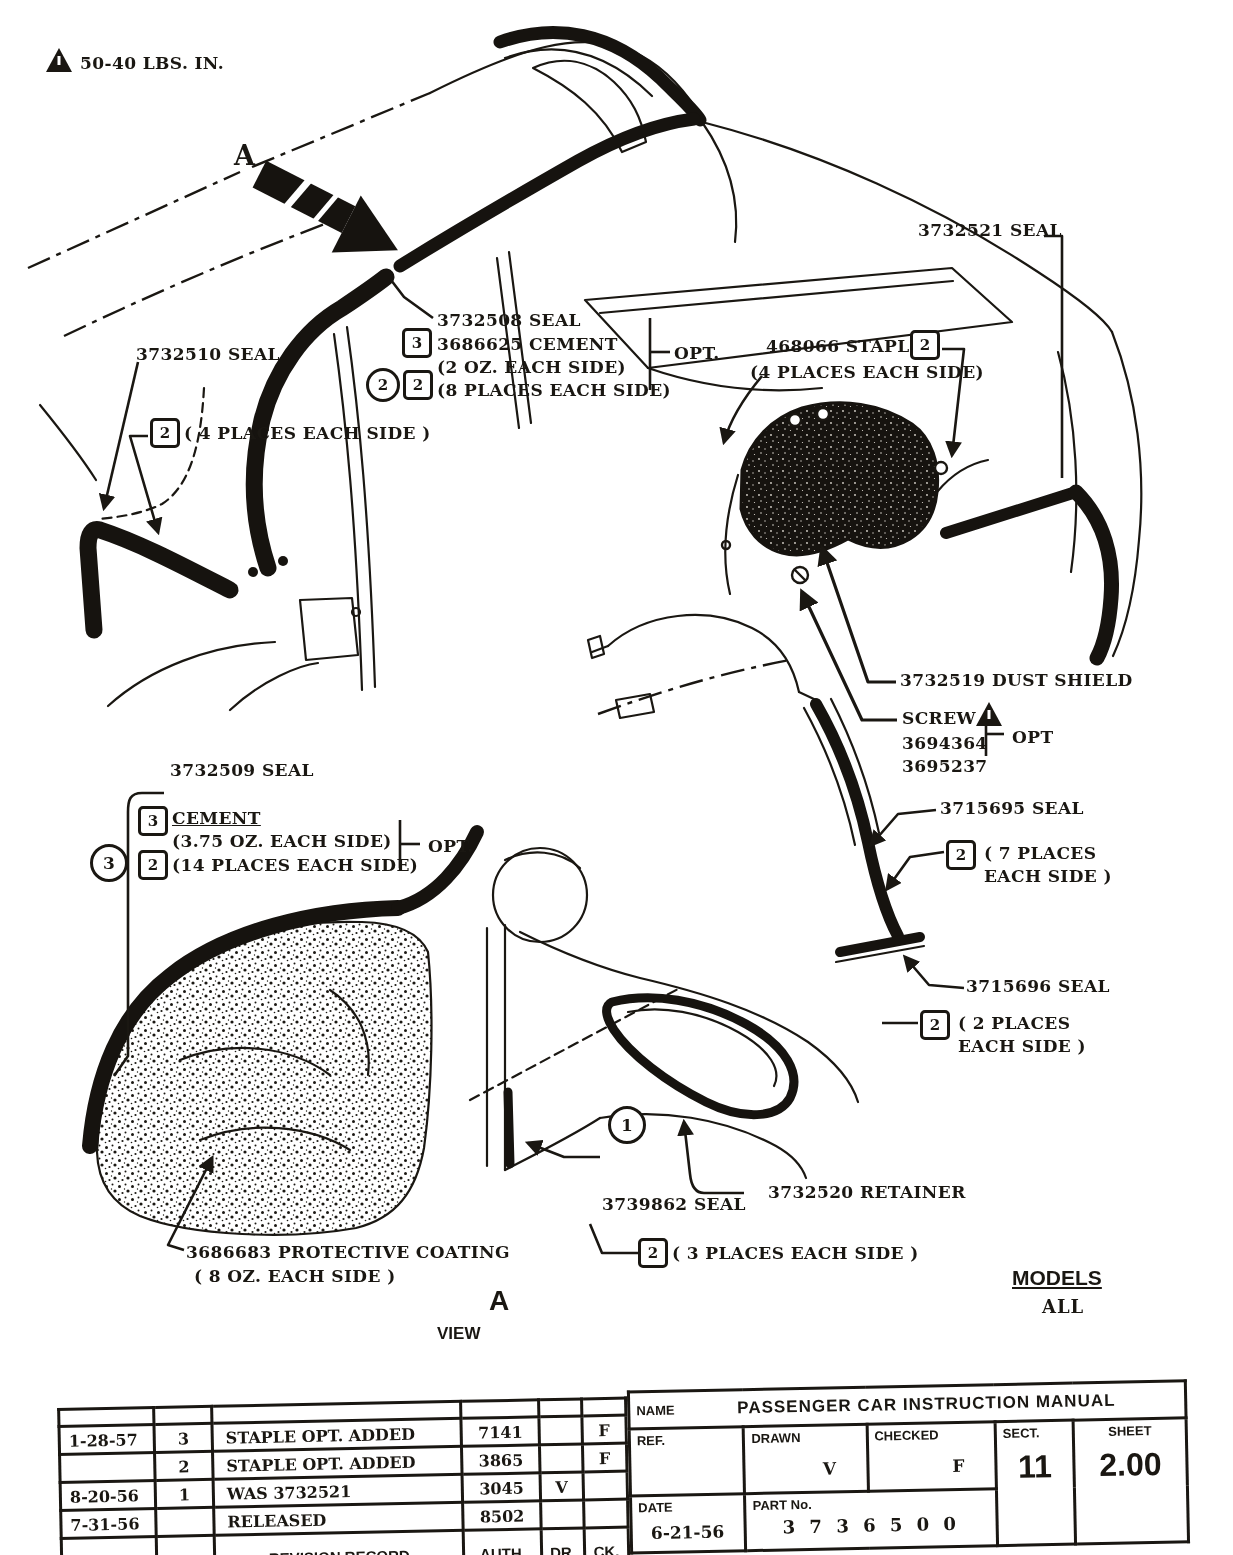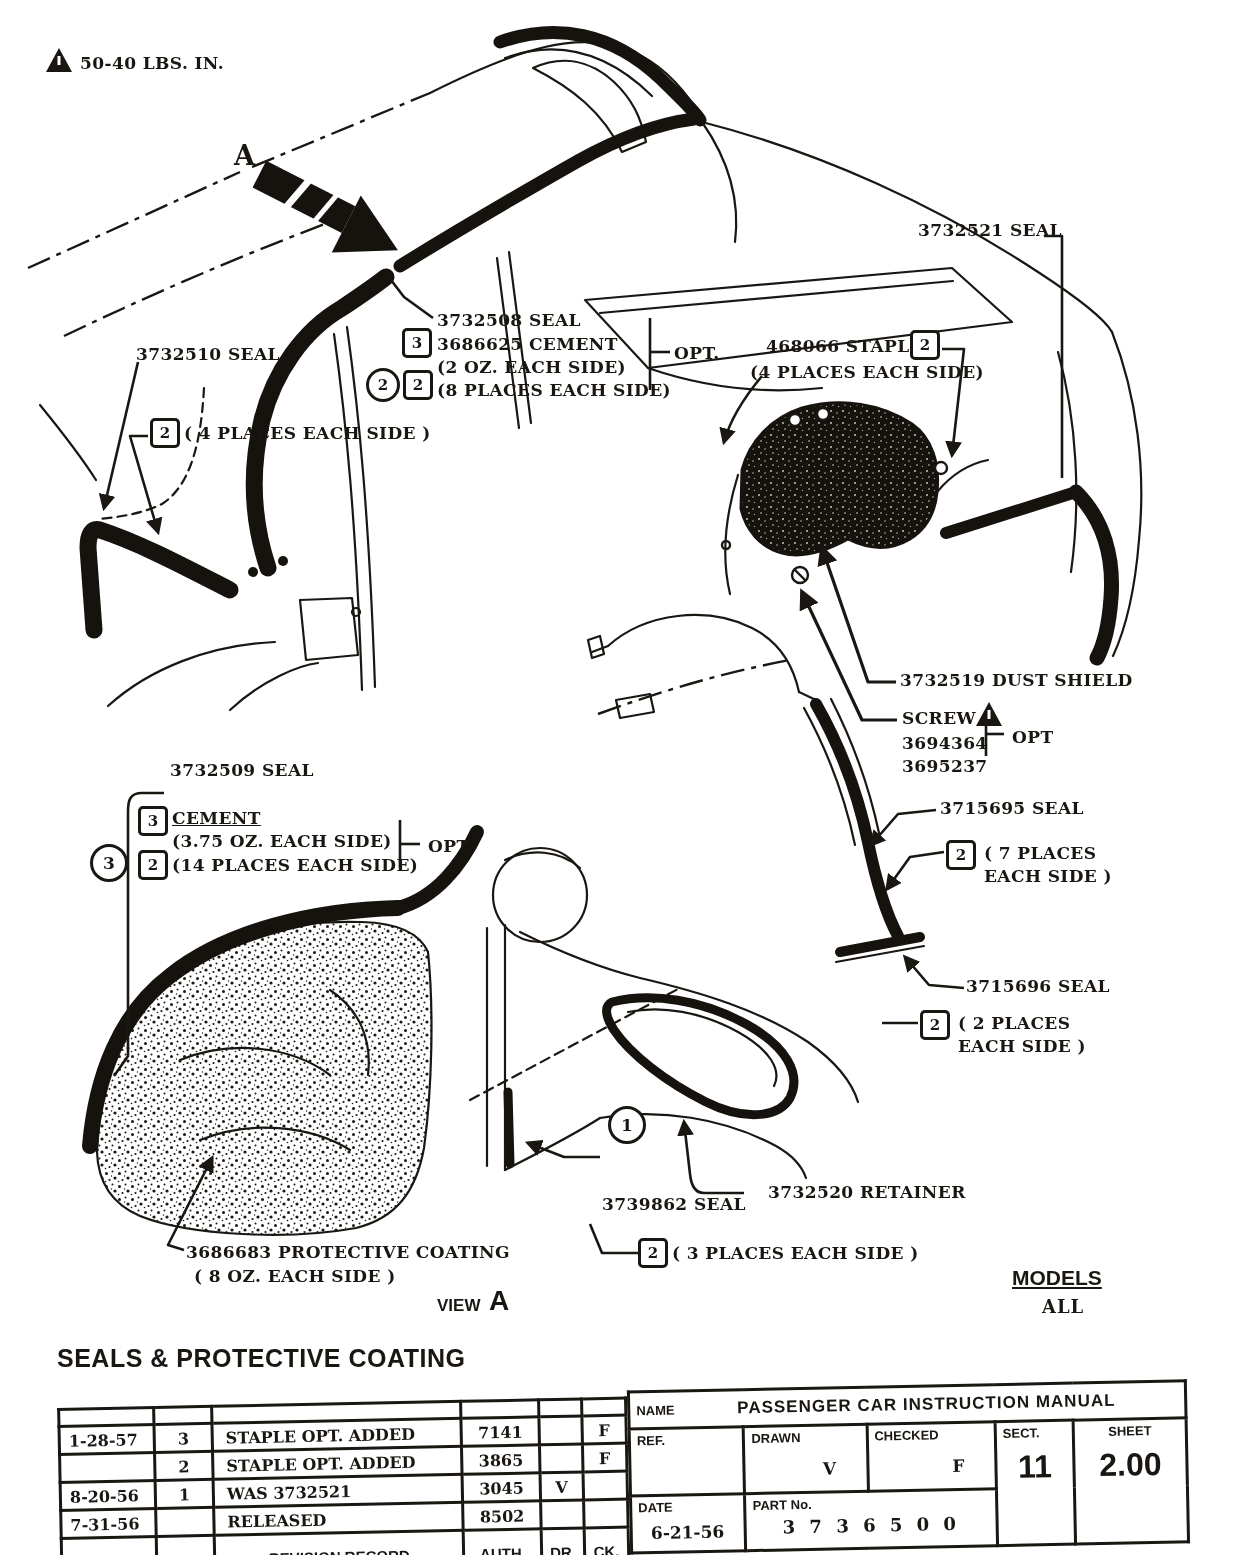--- a/index.html
+++ b/index.html
@@ -265,27 +265,26 @@
   <span class="lbl" style="left:602px;top:1146px;margin-top:48px;">3739862 SEAL</span>
 
   <span class="lbl" style="left:768px;top:1182px;">3732520 RETAINER</span>
 
   <span class="lbl" style="left:186px;top:1242px;">3686683 PROTECTIVE COATING</span>
   <span class="lbl" style="left:194px;top:1266px;">( 8 OZ. EACH SIDE )</span>
 
   <span class="keybox" style="left:638px;top:1238px;">2</span>
   <span class="lbl" style="left:672px;top:1243px;">( 3 PLACES EACH SIDE )</span>
 
-  <span class="view-lab" style="left:437px;top:1296px;">VIEW</span>
+  <span class="view-lab" style="left:437px;top:1324px;">VIEW</span>
   <span class="view-let" style="left:489px;top:1285px;">A</span>
 
   <span class="models-lab" style="left:1012px;top:1266px;">MODELS</span>
   <span class="models-val" style="left:1042px;top:1296px;">ALL</span>
 
-  <div class="title">SEALS &amp; PROTECTIVE COATING</div>
 
   <div class="tables-wrap">
 
     <table class="tl">
       <tbody>
           <tr class="r0">
             <td class="c-date"></td>
             <td class="c-sym"></td>
             <td class="c-rec"></td>
             <td class="c-auth"></td>

